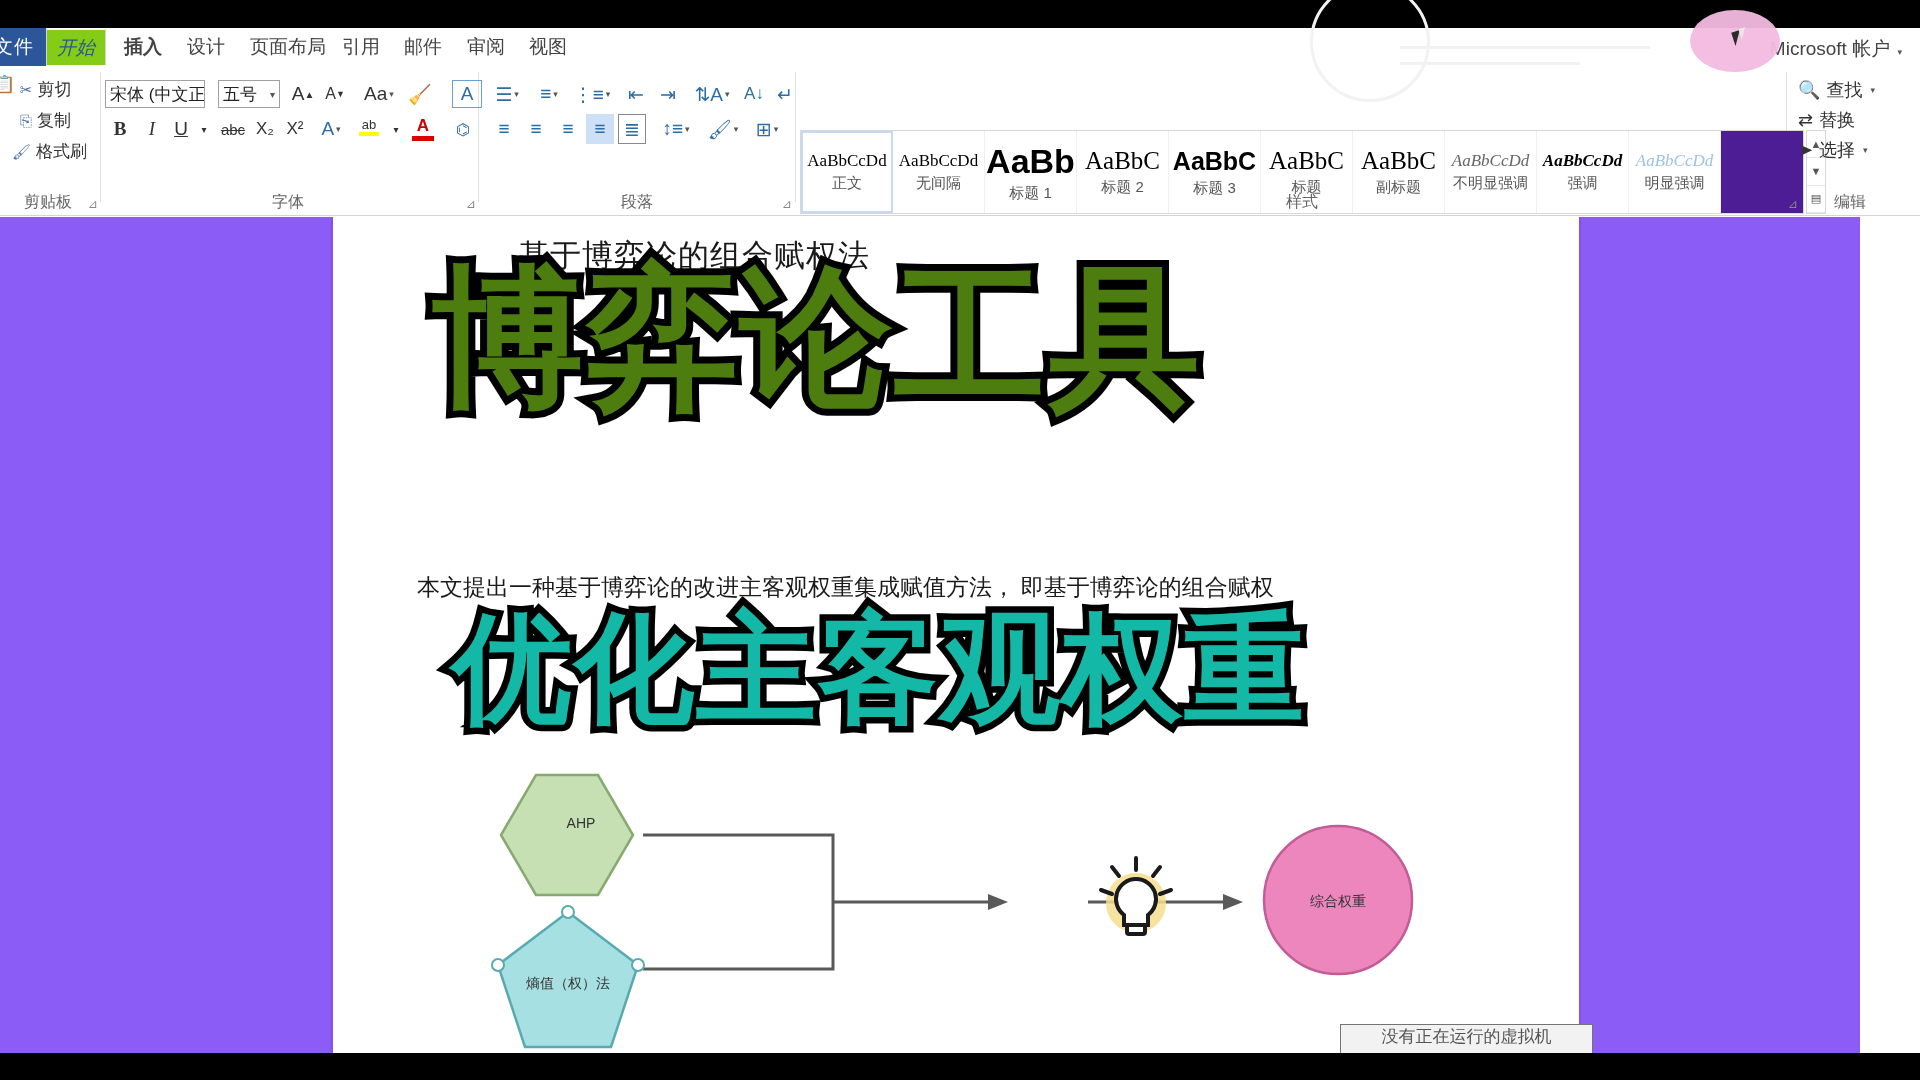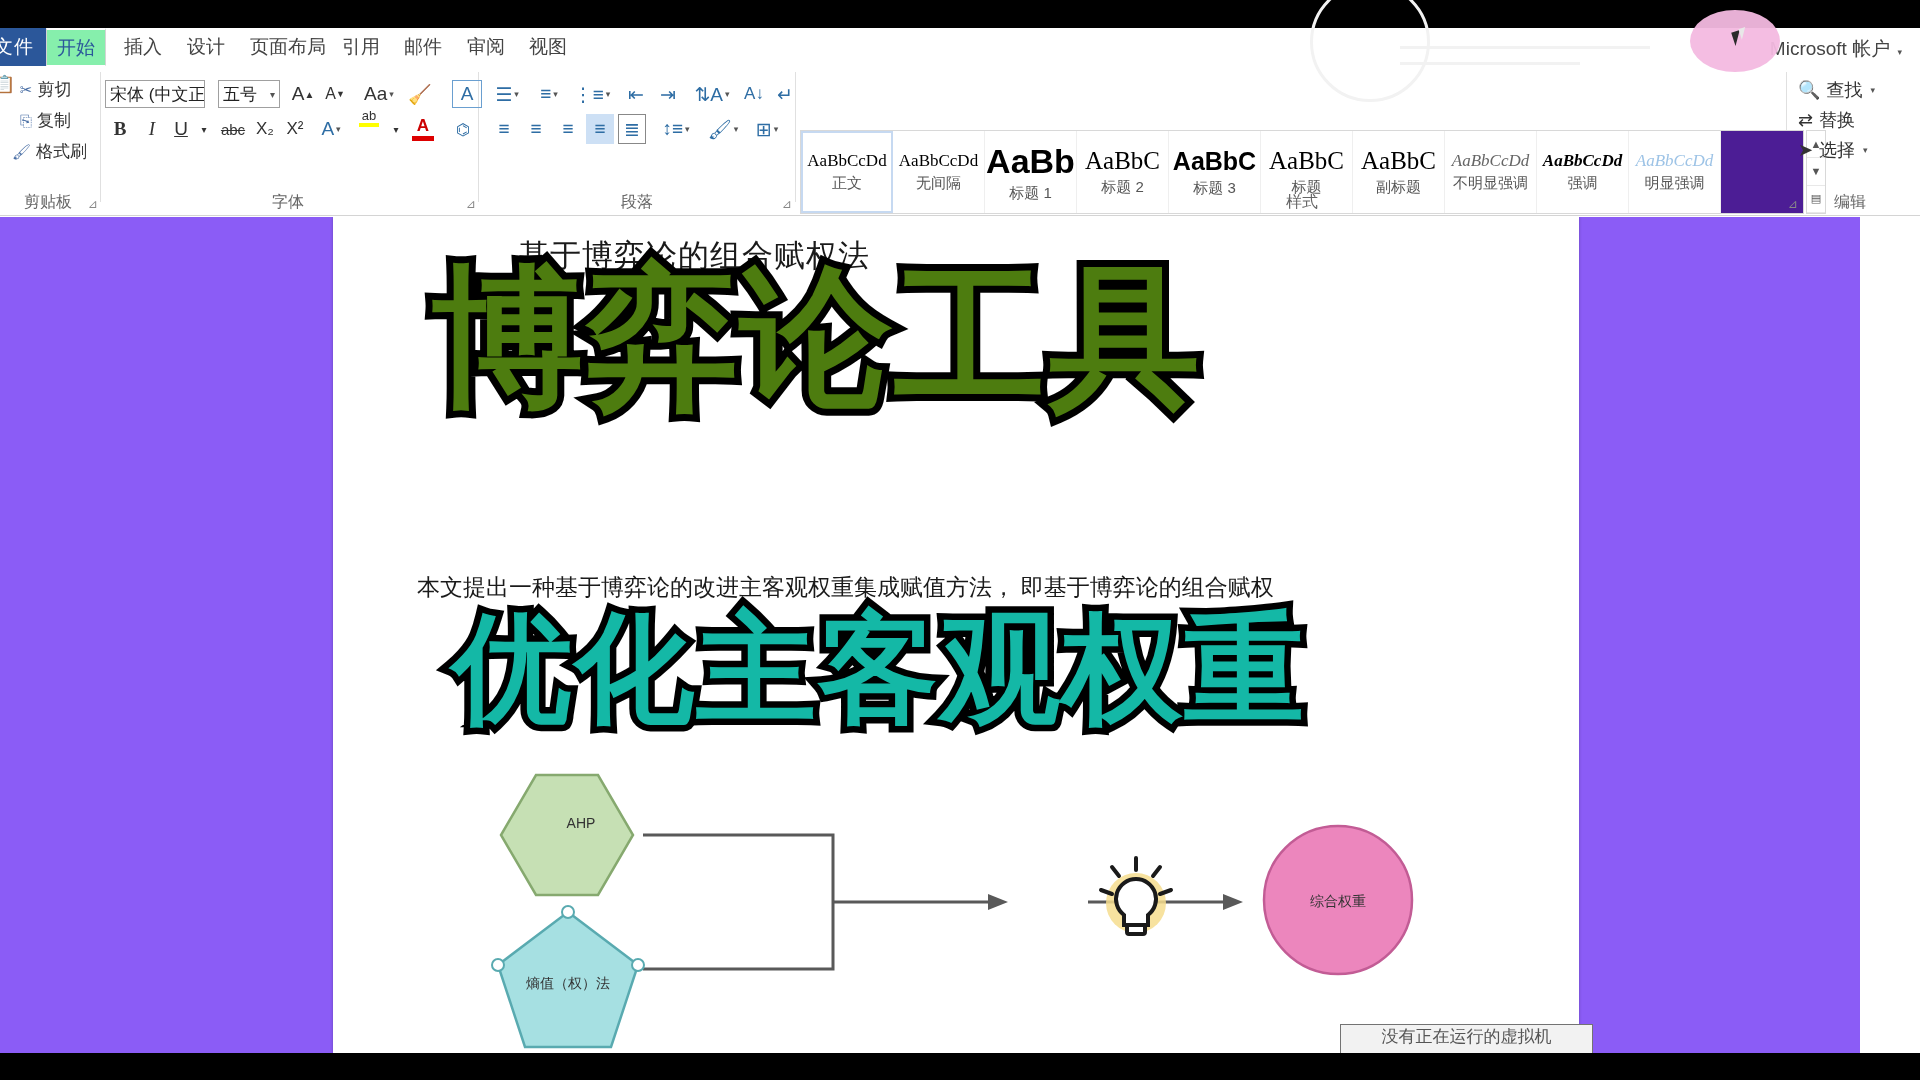--- a/index.html
+++ b/index.html
@@ -42,24 +42,25 @@
   }
   .tab {
     position: absolute; top: 0; height: 38px;
     display: flex; align-items: center; justify-content: center;
     font-size: 19px; color: #444;
     padding: 0 12px;
     white-space: nowrap;
   }
   .tab.active {
     color: #2b579a;
-    background: #86efac;
+    background: #84cc16;
     border: 1px solid #d4d4d4;
     border-bottom: 1px solid #fff;
     border-top: 2px solid #fff;
+    font-style: italic;
   }
   #ms-account {
     position: absolute; right: 18px; top: 8px;
     font-size: 19px; color: #444; white-space: nowrap;
   }
 
   
   #ribbon {
     position: absolute; left: 0; top: 38px;
     width: 1920px; height: 150px;
@@ -276,21 +277,21 @@
 
 <div id="screen">
 
   <div id="topbar"></div>
 
   <div id="word-window">
 
     <div id="tab-strip">
       <div class="file-tab">文件</div>
       <div class="tab active" style="left:46px;width:60px;">开始</div>
-      <div class="tab" style="left:112px;">插入</div>
+      <div class="tab" style="left:112px;font-weight:bold;">插入</div>
       <div class="tab" style="left:175px;">设计</div>
       <div class="tab" style="left:238px;">页面布局</div>
       <div class="tab" style="left:330px;">引用</div>
       <div class="tab" style="left:392px;">邮件</div>
       <div class="tab" style="left:455px;">审阅</div>
       <div class="tab" style="left:517px;">视图</div>
 
       <div id="ms-account">
         <span>Microsoft 帐户</span>
         <span class="small-caret">▾</span>
@@ -367,21 +368,21 @@
       <div class="ico-btn" style="left:252px;top:50px;width:26px;height:26px;font-size:17px;">
         <span>X₂</span>
       </div>
       <div class="ico-btn" style="left:282px;top:50px;width:26px;height:26px;font-size:17px;">
         <span>X²</span>
       </div>
       <div class="ico-btn blue" style="left:318px;top:48px;width:26px;height:30px;">
         <span>A</span>
         <span class="small-caret">▾</span>
       </div>
-      <div class="ico-btn" style="left:352px;top:35px;width:34px;height:32px;flex-direction:column;font-size:13px;color:#333;">
+      <div class="ico-btn" style="left:352px;top:44px;width:34px;height:32px;flex-direction:column;font-size:13px;color:#333;">
         <span>ab</span>
         <span style="width:20px;height:4px;background:#ffff00;display:block;"></span>
       </div>
       <div class="ico-btn" style="left:388px;top:48px;width:16px;height:30px;font-size:10px;">
         <span>▾</span>
       </div>
       <div class="ico-btn" style="left:408px;top:46px;width:30px;height:32px;flex-direction:column;font-size:17px;color:#c00;font-weight:bold;">
         <span>A</span>
         <span style="width:22px;height:5px;background:#d00;display:block;"></span>
       </div>

